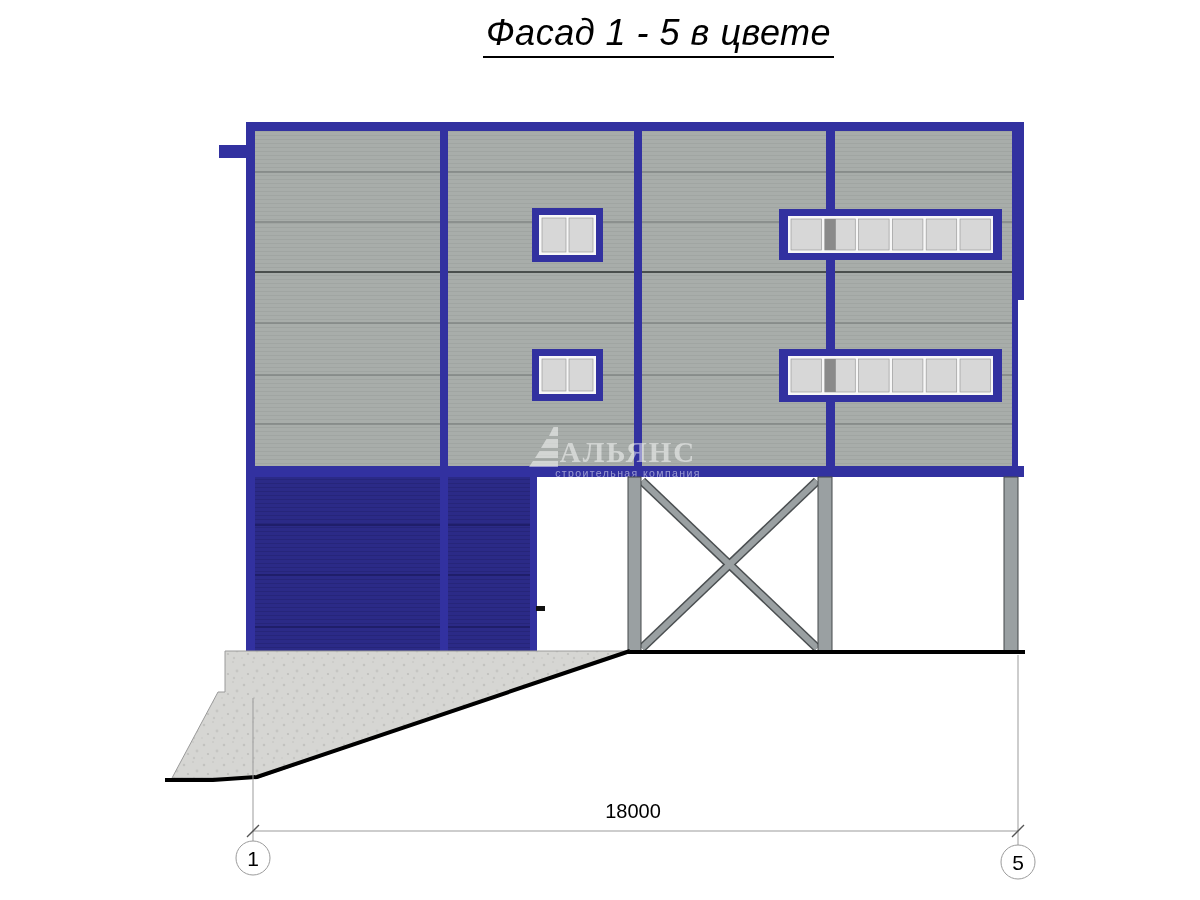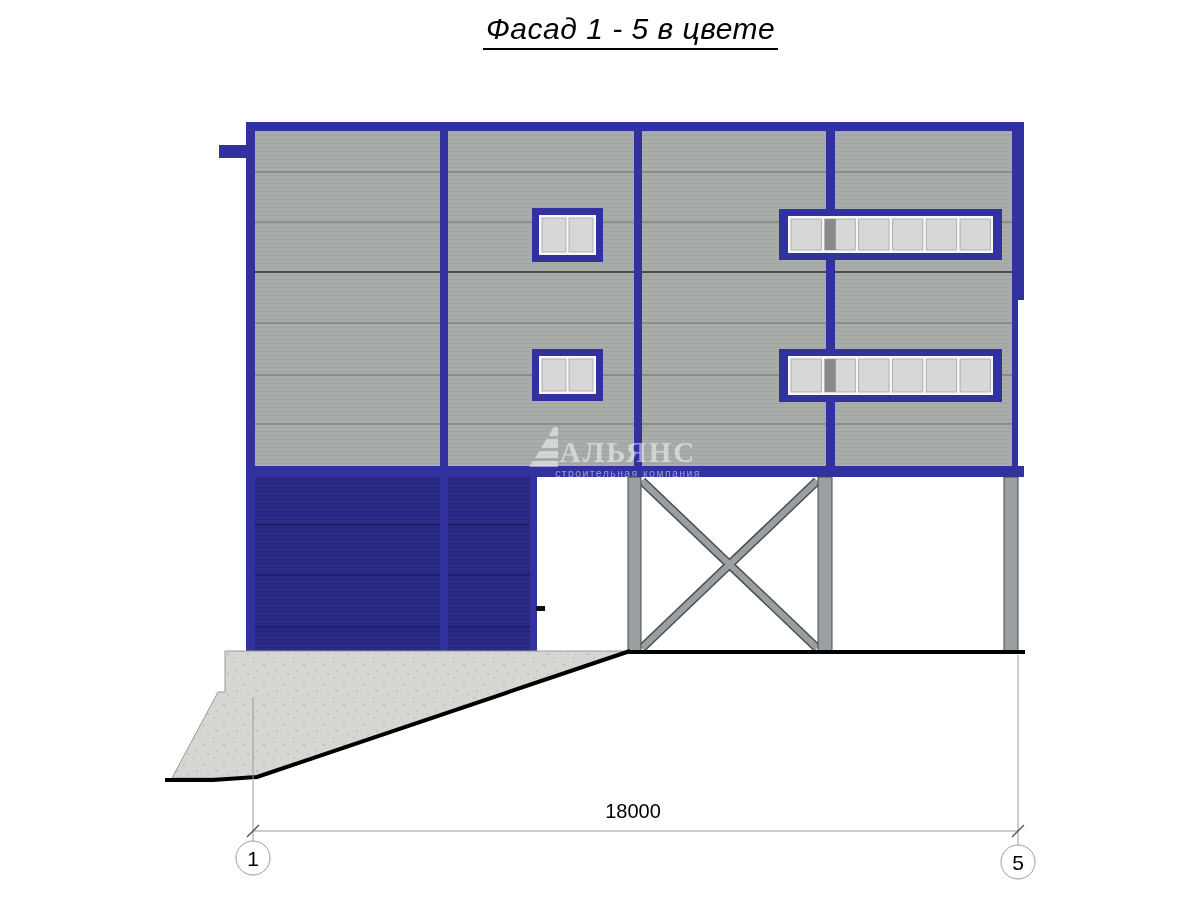--- a/index.html
+++ b/index.html
@@ -1,18 +1,18 @@
 <!DOCTYPE html>
 <html><head>
 <meta charset="utf-8">
 <style>
   html,body{margin:0;padding:0;background:#ffffff;}
   .canvas{position:relative;width:1200px;height:900px;background:#fff;overflow:hidden;
           font-family:"Liberation Sans",sans-serif;}
-  .title{position:absolute;left:483px;top:12px;font-size:30px;font-style:italic;
+  .title{position:absolute;left:483px;top:12px;font-size:36px;font-style:italic;
          font-weight:500;color:#000;border-bottom:2.5px solid #000;padding:0 3px 2px 3px;
          white-space:nowrap;letter-spacing:0.5px;}
   svg{position:absolute;left:0;top:0;}
   text{font-family:"Liberation Sans",sans-serif;}
   .wm-brand{font-family:"Liberation Serif",serif;font-weight:bold;}
 </style>
 </head>
 <body>
 
 <div class="canvas">

